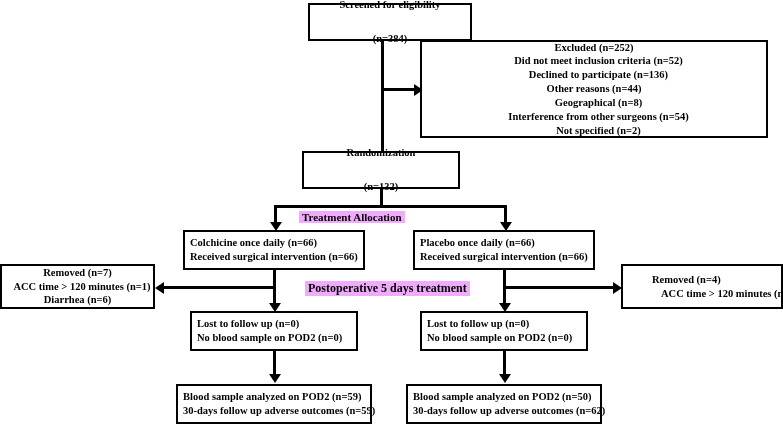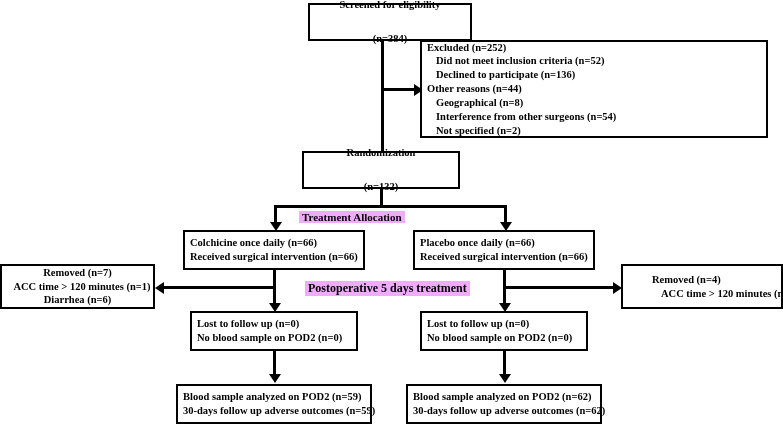--- a/index.html
+++ b/index.html
@@ -99,21 +99,21 @@
   <div class="box center" style="left:308px; top:3px; width:164px; height:38px;">
     <div class="line">Screened for eligibility</div>
     <div class="line">(n=384)</div>
   </div>
 
   <div class="vline" style="left:381px; top:41px; height:112px;"></div>
 
   <div class="hline" style="left:381px; top:88px; width:36px;"></div>
   <div class="arrow-right" style="left:414px; top:83.5px;"></div>
 
-  <div class="box" style="left:420px; top:40px; width:348px; height:98px; padding:3px 0;">
+  <div class="box" style="left:420px; top:40px; width:348px; height:98px; padding:3px 0;align-items:center;">
     <div class="line">Excluded (n=252)</div>
     <div class="line indent1">Did not meet inclusion criteria (n=52)</div>
     <div class="line indent1">Declined to participate (n=136)</div>
     <div class="line">Other reasons (n=44)</div>
     <div class="line indent1">Geographical (n=8)</div>
     <div class="line indent1">Interference from other surgeons (n=54)</div>
     <div class="line indent1">Not specified (n=2)</div>
   </div>
 
   <div class="box center" style="left:302px; top:151px; width:158px; height:38px;align-items:center;">
@@ -178,17 +178,17 @@
 
   <div class="vline" style="left:503px; top:351px; height:26px;"></div>
   <div class="arrow-down" style="left:498.5px; top:374px;"></div>
 
   <div class="box" style="left:176px; top:384px; width:196px; height:40px;">
     <div class="line">Blood sample analyzed on POD2 (n=59)</div>
     <div class="line">30-days follow up adverse outcomes (n=59)</div>
   </div>
 
   <div class="box" style="left:406px; top:384px; width:196px; height:40px;">
-    <div class="line">Blood sample analyzed on POD2 (n=62)</div>
+    <div class="line">Blood sample analyzed on POD2 (n=50)</div>
     <div class="line">30-days follow up adverse outcomes (n=62)</div>
   </div>
 
 </div>
 
 </body></html>

